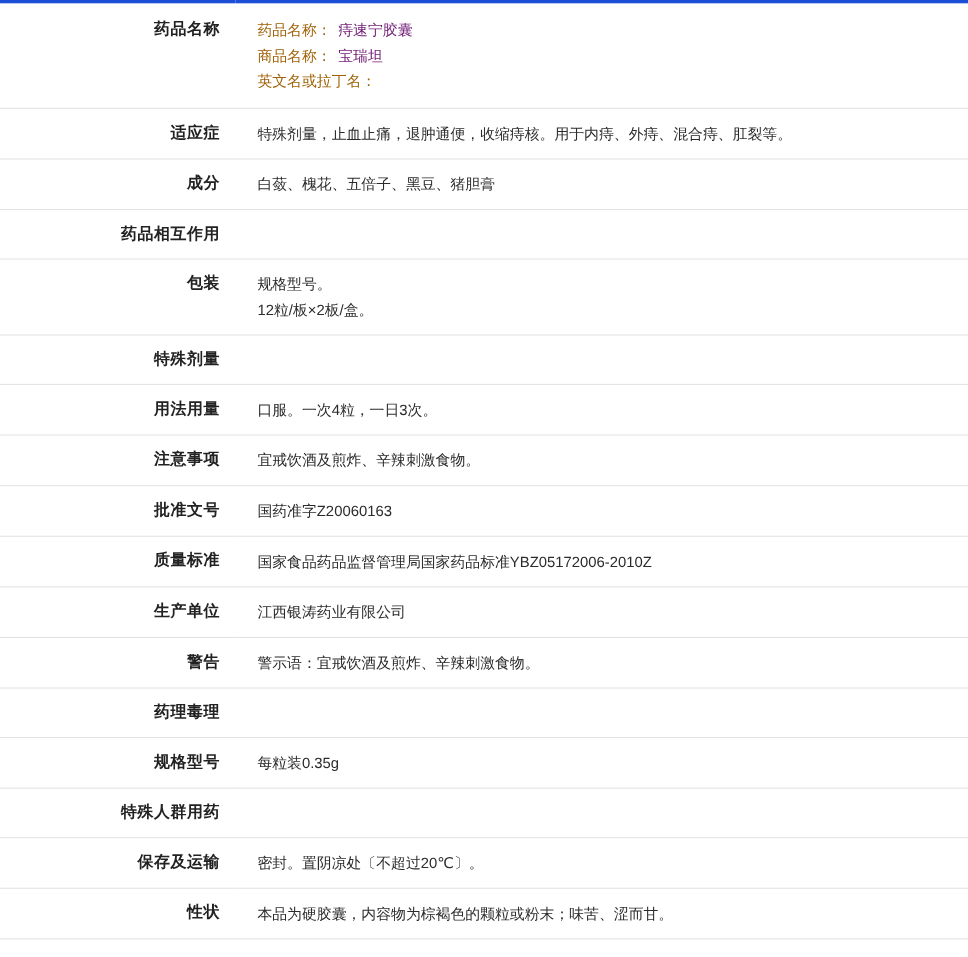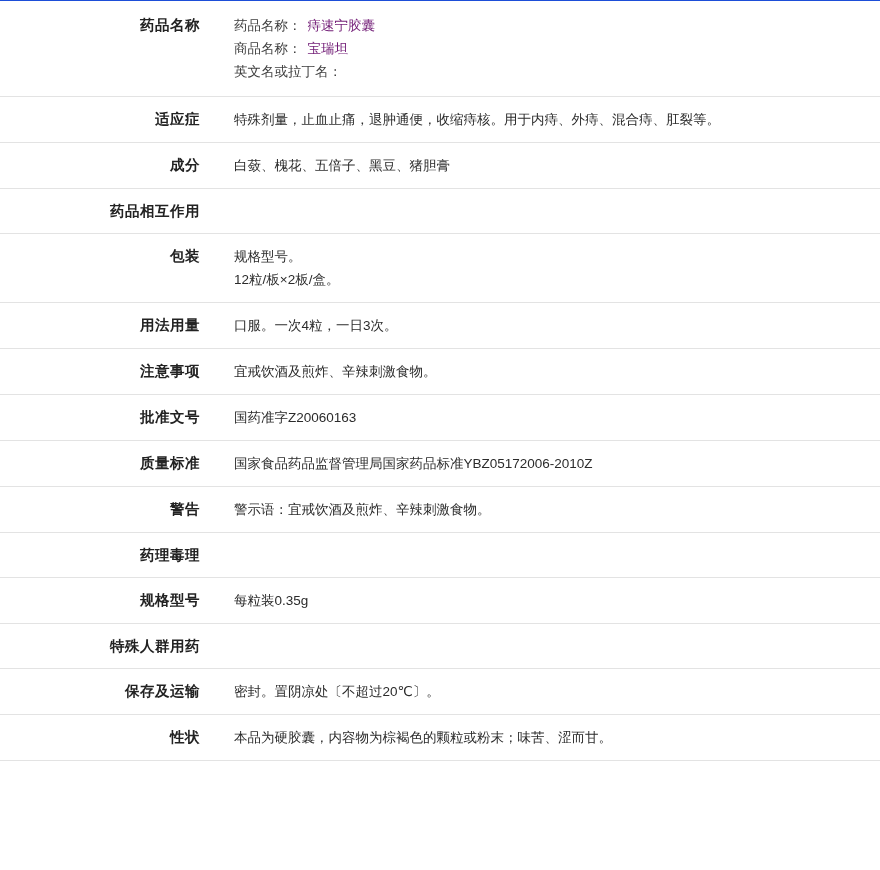--- a/index.html
+++ b/index.html
@@ -16,21 +16,21 @@
   }
   .drug-table {
     width: 880px;
     border-collapse: collapse;
     table-layout: fixed;
   }
   .drug-table tr {
     border-bottom: 1px solid #e3e3e3;
   }
   .drug-table tr:first-child {
-    border-top: 1px solid #1d4ed8;
+    border-top: 3px solid #1d4ed8;
   }
   .label-cell {
     width: 200px;
     text-align: right;
     vertical-align: top;
     padding: 11px 14px 11px 0;
     font-size: 14.5px;
     font-weight: bold;
     color: #222222;
     line-height: 22px;
@@ -46,21 +46,21 @@
   }
   .value-cell .line {
     display: block;
   }
   .kv-line {
     display: block;
     white-space: nowrap;
   }
   .kv-key {
     display: inline-block;
-    color: #404040;
+    color: #a16207;
   }
   .kv-val {
     display: inline-block;
     color: #701a75;
     padding-left: 6px;
   }
   .empty-row .value-cell {
     min-height: 22px;
   }
   .tall .label-cell,
@@ -112,20 +112,26 @@
     </tr>
 
     <tr>
       <td class="label-cell">包装</td>
       <td class="value-cell">
         <span class="line">规格型号。</span>
         <span class="line">12粒/板×2板/盒。</span>
       </td>
     </tr>
 
+    <tr class="empty-row">
+      <td class="label-cell">特殊剂量</td>
+      <td class="value-cell">
+        <span class="line"></span>
+      </td>
+    </tr>
 
 
     <tr>
       <td class="label-cell">用法用量</td>
       <td class="value-cell">
         <span class="line">口服。一次4粒，一日3次。</span>
       </td>
     </tr>
 
     <tr>
@@ -142,20 +148,26 @@
       </td>
     </tr>
 
     <tr>
       <td class="label-cell">质量标准</td>
       <td class="value-cell">
         <span class="line">国家食品药品监督管理局国家药品标准YBZ05172006-2010Z</span>
       </td>
     </tr>
 
+    <tr>
+      <td class="label-cell">生产单位</td>
+      <td class="value-cell">
+        <span class="line">江西银涛药业有限公司</span>
+      </td>
+    </tr>
 
     <tr>
       <td class="label-cell">警告</td>
       <td class="value-cell">
         <span class="line">警示语：宜戒饮酒及煎炸、辛辣刺激食物。</span>
       </td>
     </tr>
 
     <tr class="empty-row">
       <td class="label-cell">药理毒理</td>

